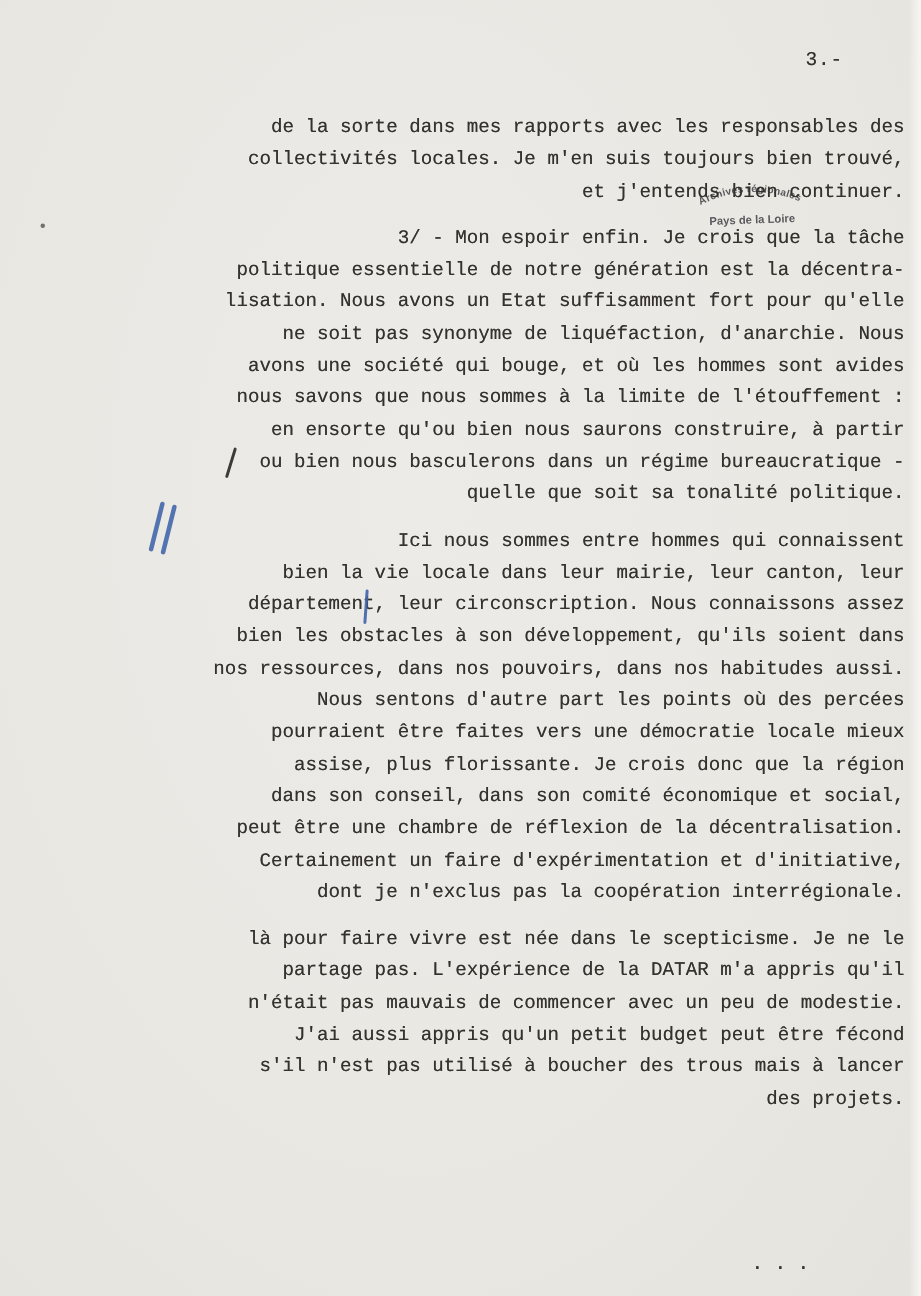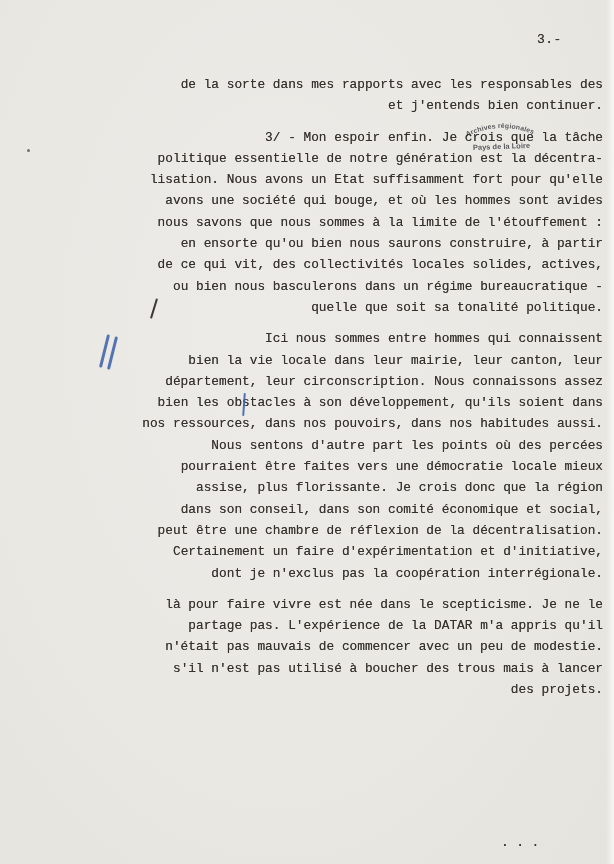--- a/index.html
+++ b/index.html
@@ -123,30 +123,31 @@
       <text font-size="6.8" font-weight="bold" letter-spacing="0.2">
         <textPath xlink:href="#stamp-arc" href="#stamp-arc" startOffset="50%" text-anchor="middle">Archives régionales</textPath>
       </text>
       <text x="51" y="37" font-size="7.5" font-weight="bold" text-anchor="middle">Pays de la Loire</text>
     </svg>
   </div>
 
   <div class="textblock" id="textblock">
       <div class="para">
         <div class="line">de la sorte dans mes rapports avec les responsables des</div>
+        <div class="line">collectivités locales. Je m'en suis toujours bien trouvé,</div>
         <div class="line">et j'entends bien continuer.</div>
       </div>
       <div class="para">
         <div class="line indent">3/ - Mon espoir enfin. Je crois que la tâche</div>
         <div class="line">politique essentielle de notre génération est la décentra-</div>
         <div class="line">lisation. Nous avons un Etat suffisamment fort pour qu'elle</div>
+        <div class="line">ne soit pas synonyme de liquéfaction, d'anarchie. Nous</div>
         <div class="line">avons une société qui bouge, et où les hommes sont avides</div>
         <div class="line">nous savons que nous sommes à la limite de l'étouffement :</div>
         <div class="line">en ensorte qu'ou bien nous saurons construire, à partir</div>
-        <div class="line">de ce qui vit, des collectivités locales solides, actives,</div>
         <div class="line">ou bien nous basculerons dans un régime bureaucratique -</div>
         <div class="line">quelle que soit sa tonalité politique.</div>
       </div>
       <div class="para">
         <div class="line indent">Ici nous sommes entre hommes qui connaissent</div>
         <div class="line">bien la vie locale dans leur mairie, leur canton, leur</div>
         <div class="line">département, leur circonscription. Nous connaissons assez</div>
         <div class="line">bien les obstacles à son développement, qu'ils soient dans</div>
         <div class="line">nos ressources, dans nos pouvoirs, dans nos habitudes aussi.</div>
         <div class="line">Nous sentons d'autre part les points où des percées</div>
@@ -154,20 +155,21 @@
         <div class="line">assise, plus florissante. Je crois donc que la région</div>
         <div class="line">dans son conseil, dans son comité économique et social,</div>
         <div class="line">peut être une chambre de réflexion de la décentralisation.</div>
         <div class="line">Certainement un faire d'expérimentation et d'initiative,</div>
         <div class="line">dont je n'exclus pas la coopération interrégionale.</div>
       </div>
       <div class="para">
         <div class="line">là pour faire vivre est née dans le scepticisme. Je ne le</div>
         <div class="line">partage pas. L'expérience de la DATAR m'a appris qu'il</div>
         <div class="line">n'était pas mauvais de commencer avec un peu de modestie.</div>
+        <div class="line">J'ai aussi appris qu'un petit budget peut être fécond</div>
         <div class="line">s'il n'est pas utilisé à boucher des trous mais à lancer</div>
         <div class="line">des projets.</div>
       </div>
     </div>
 
   <div class="mark slash-dark"></div>
   <div class="mark double-slash">
       <i></i>
       <i></i>
     </div>

